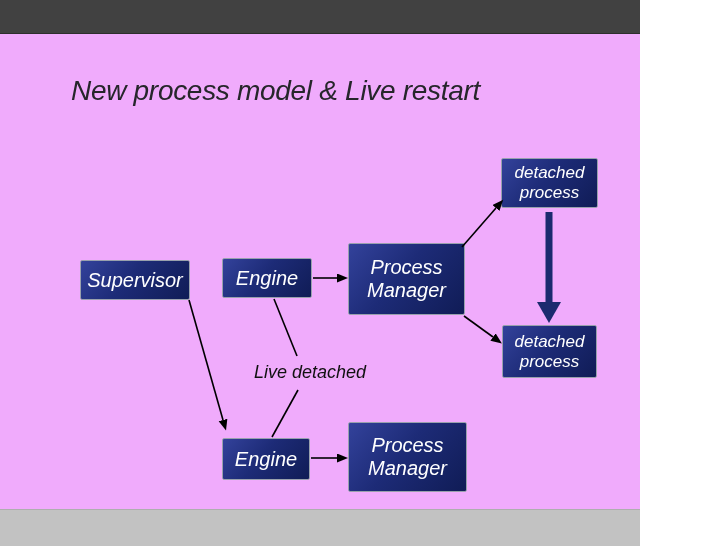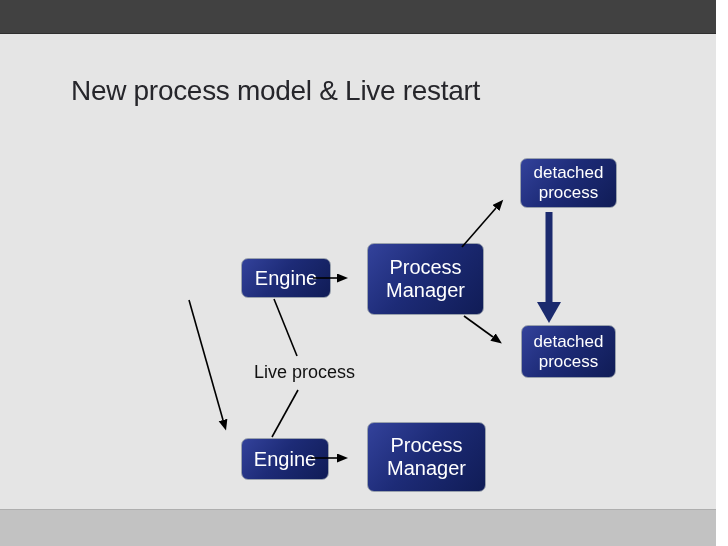--- a/index.html
+++ b/index.html
@@ -1,22 +1,23 @@
 <!DOCTYPE html>
 <html><head>
 <meta charset="utf-8">
 <style>
   html, body { margin: 0; padding: 0; background: #ffffff; }
   .canvas {
     position: relative;
-    width: 716px;
+    width: 640px;
     height: 546px;
-    background: #e5e5e5;
+    background: #f0abfc;
     overflow: hidden;
     font-family: "Liberation Sans", sans-serif;
+    font-style: italic;
   }
   .top-bar {
     position: absolute; left: 0; top: 0;
     width: 728px; height: 33px;
     background: #414141;
     border-bottom: 1px solid #2e2e2e;
   }
   .bottom-bar {
     position: absolute; left: 0; top: 509px;
     width: 728px; height: 37px;
@@ -39,24 +40,23 @@
     font-size: 18px;
     color: #111111;
   }
   .node {
     position: absolute;
     display: flex; align-items: center; justify-content: center;
     text-align: center;
     color: #ffffff;
     background: linear-gradient(130deg, #33429b 0%, #1d2b77 45%, #101c56 100%);
     border: 1px solid #99a1ad;
-    border-radius: 7px;
+    border-radius: 2px;
     box-sizing: border-box;
     line-height: 1.15;
-    margin-left: 19px;
   }
   .node-supervisor        { left: 80px;  top: 260px; width: 110px; height: 40px; font-size: 20px; }
   .node-engine-top        { left: 222px; top: 258px; width: 90px;  height: 40px; font-size: 20px; }
   .node-pm-top            { left: 348px; top: 243px; width: 117px; height: 72px; font-size: 20px; }
   .node-detached-top      { left: 501px; top: 158px; width: 97px;  height: 50px; font-size: 17px; }
   .node-detached-bottom   { left: 502px; top: 325px; width: 95px;  height: 53px; font-size: 17px; }
   .node-engine-bottom     { left: 222px; top: 438px; width: 88px;  height: 42px; font-size: 20px; }
   .node-pm-bottom         { left: 348px; top: 422px; width: 119px; height: 70px; font-size: 20px; }
   svg.wires {
     position: absolute; left: 0; top: 0;
@@ -67,34 +67,35 @@
 </head>
 <body>
 
 <div class="canvas">
 
   <div class="top-bar"></div>
 
   <div class="slide-title">New process model &amp; Live restart</div>
 
 
+  <div class="node node-supervisor">Supervisor</div>
 
   <div class="node node-engine-top">Engine</div>
 
   <div class="node node-pm-top">Process Manager</div>
 
   <div class="node node-detached-top">detached process</div>
 
   <div class="node node-detached-bottom">detached process</div>
 
   <div class="node node-engine-bottom">Engine</div>
 
   <div class="node node-pm-bottom">Process Manager</div>
 
-  <div class="annotation">Live process</div>
+  <div class="annotation">Live detached</div>
 
   <svg class="wires" width="728" height="546" viewBox="0 0 728 546">
     <defs>
       <marker id="ah" markerUnits="userSpaceOnUse" markerWidth="12" markerHeight="10" refX="0" refY="4.5" orient="auto">
         <path d="M0,0 L11,4.5 L0,9 Z" fill="#000000"></path>
       </marker>
     </defs>
 
     <line x1="313" y1="278" x2="337" y2="278" marker-end="url(#ah)"></line>
 

